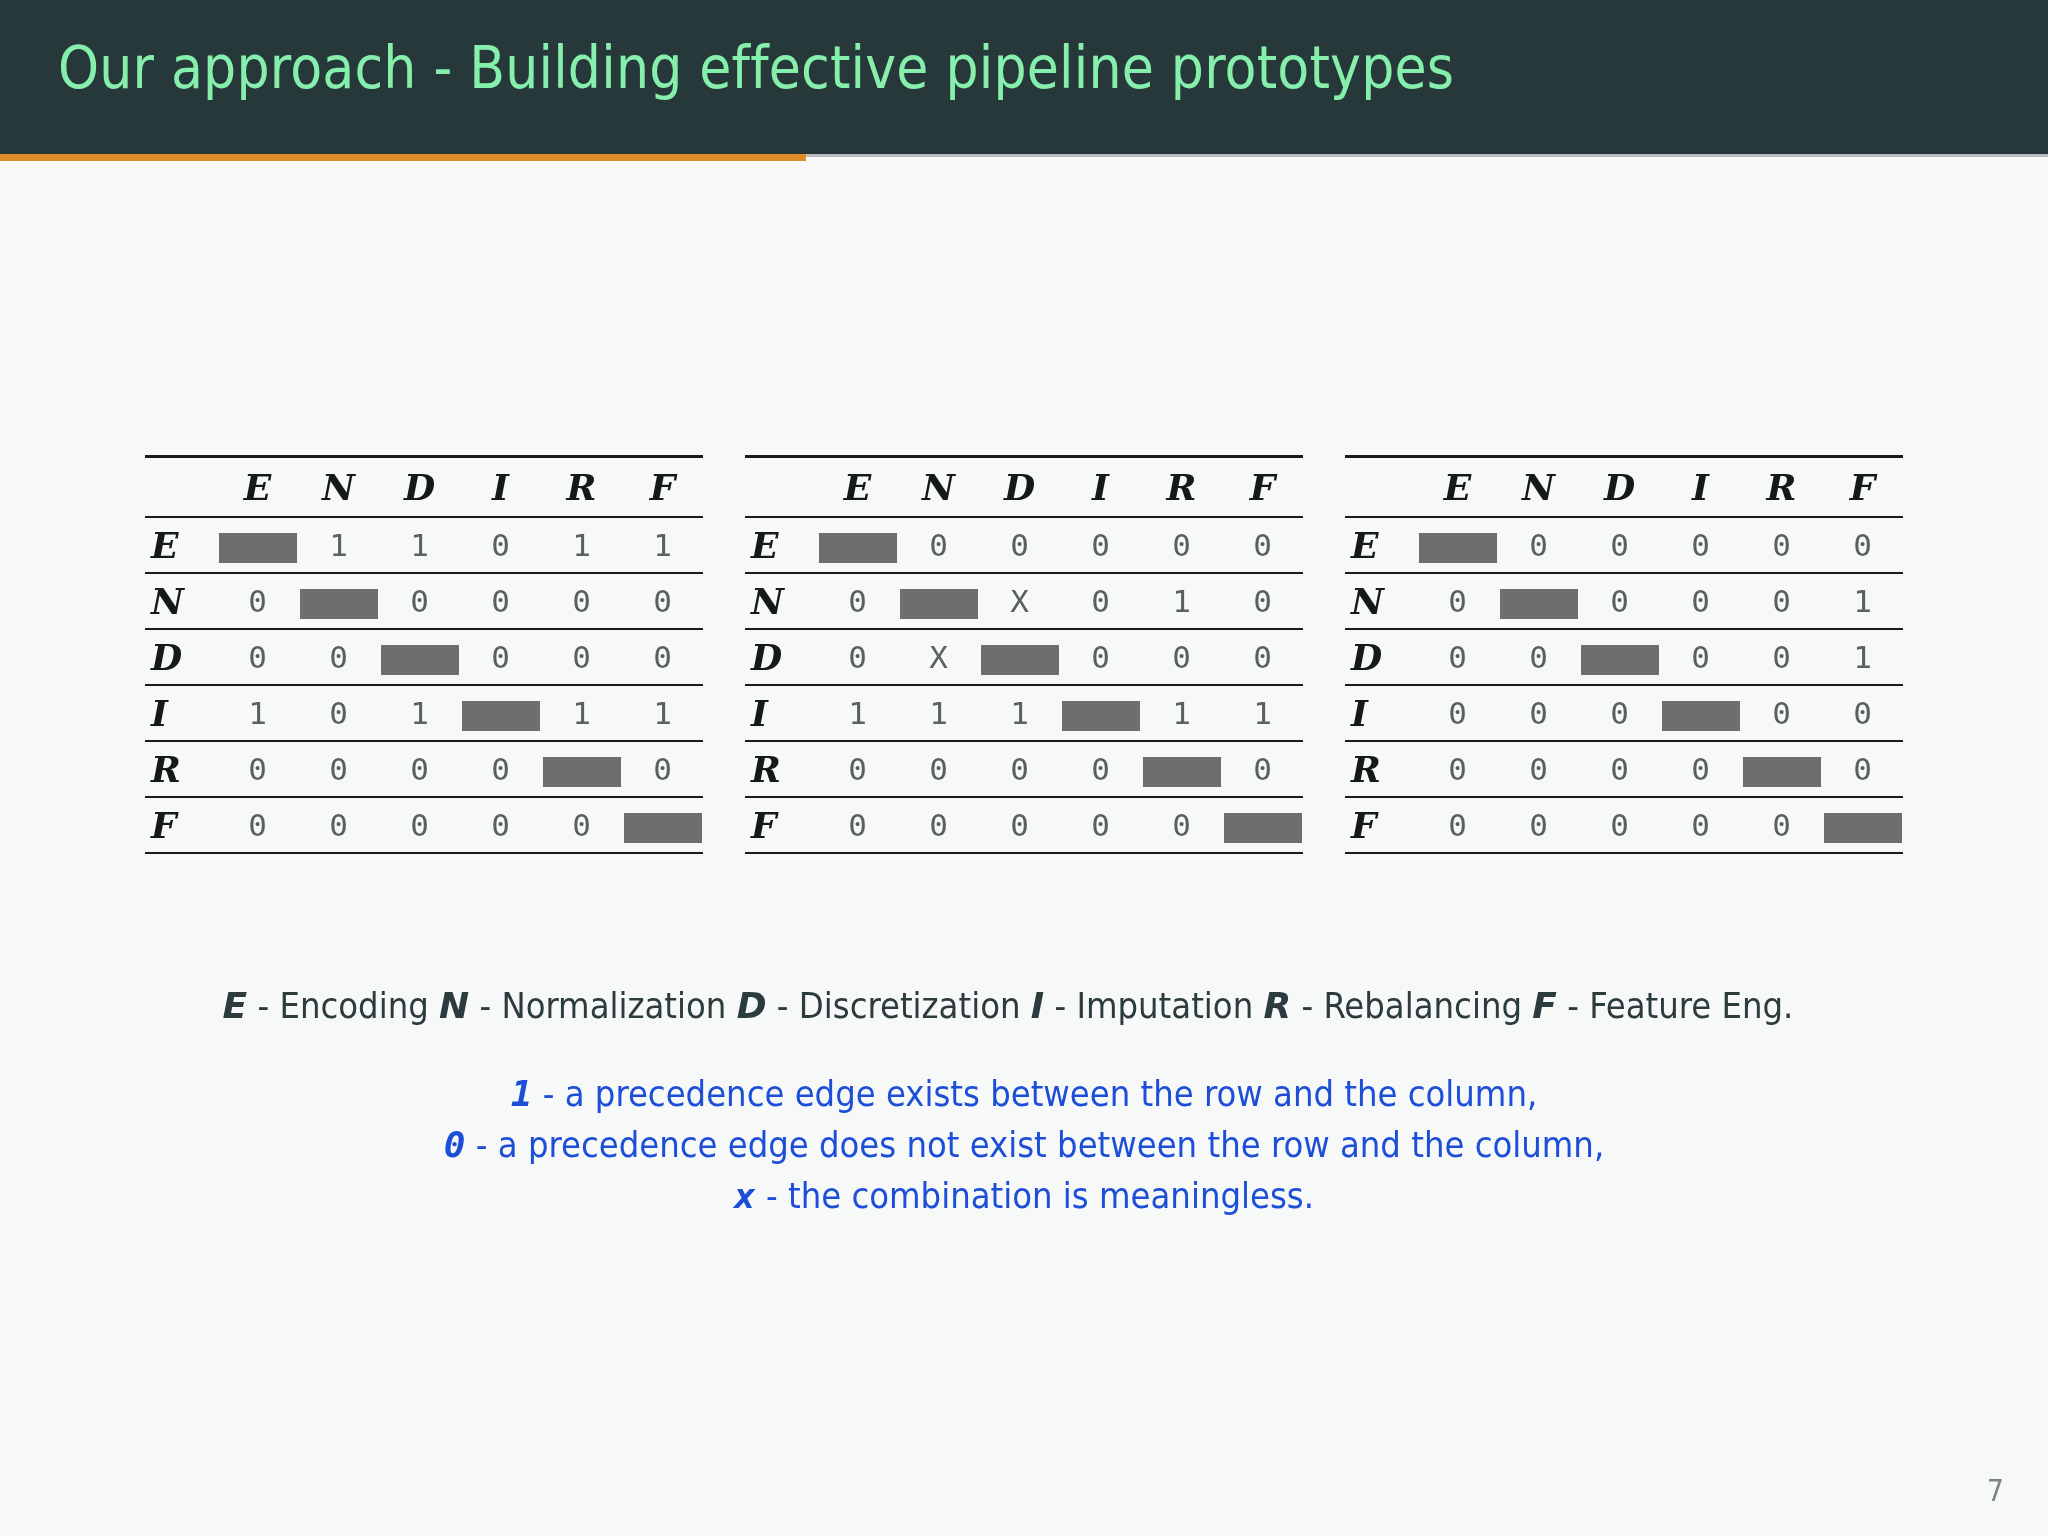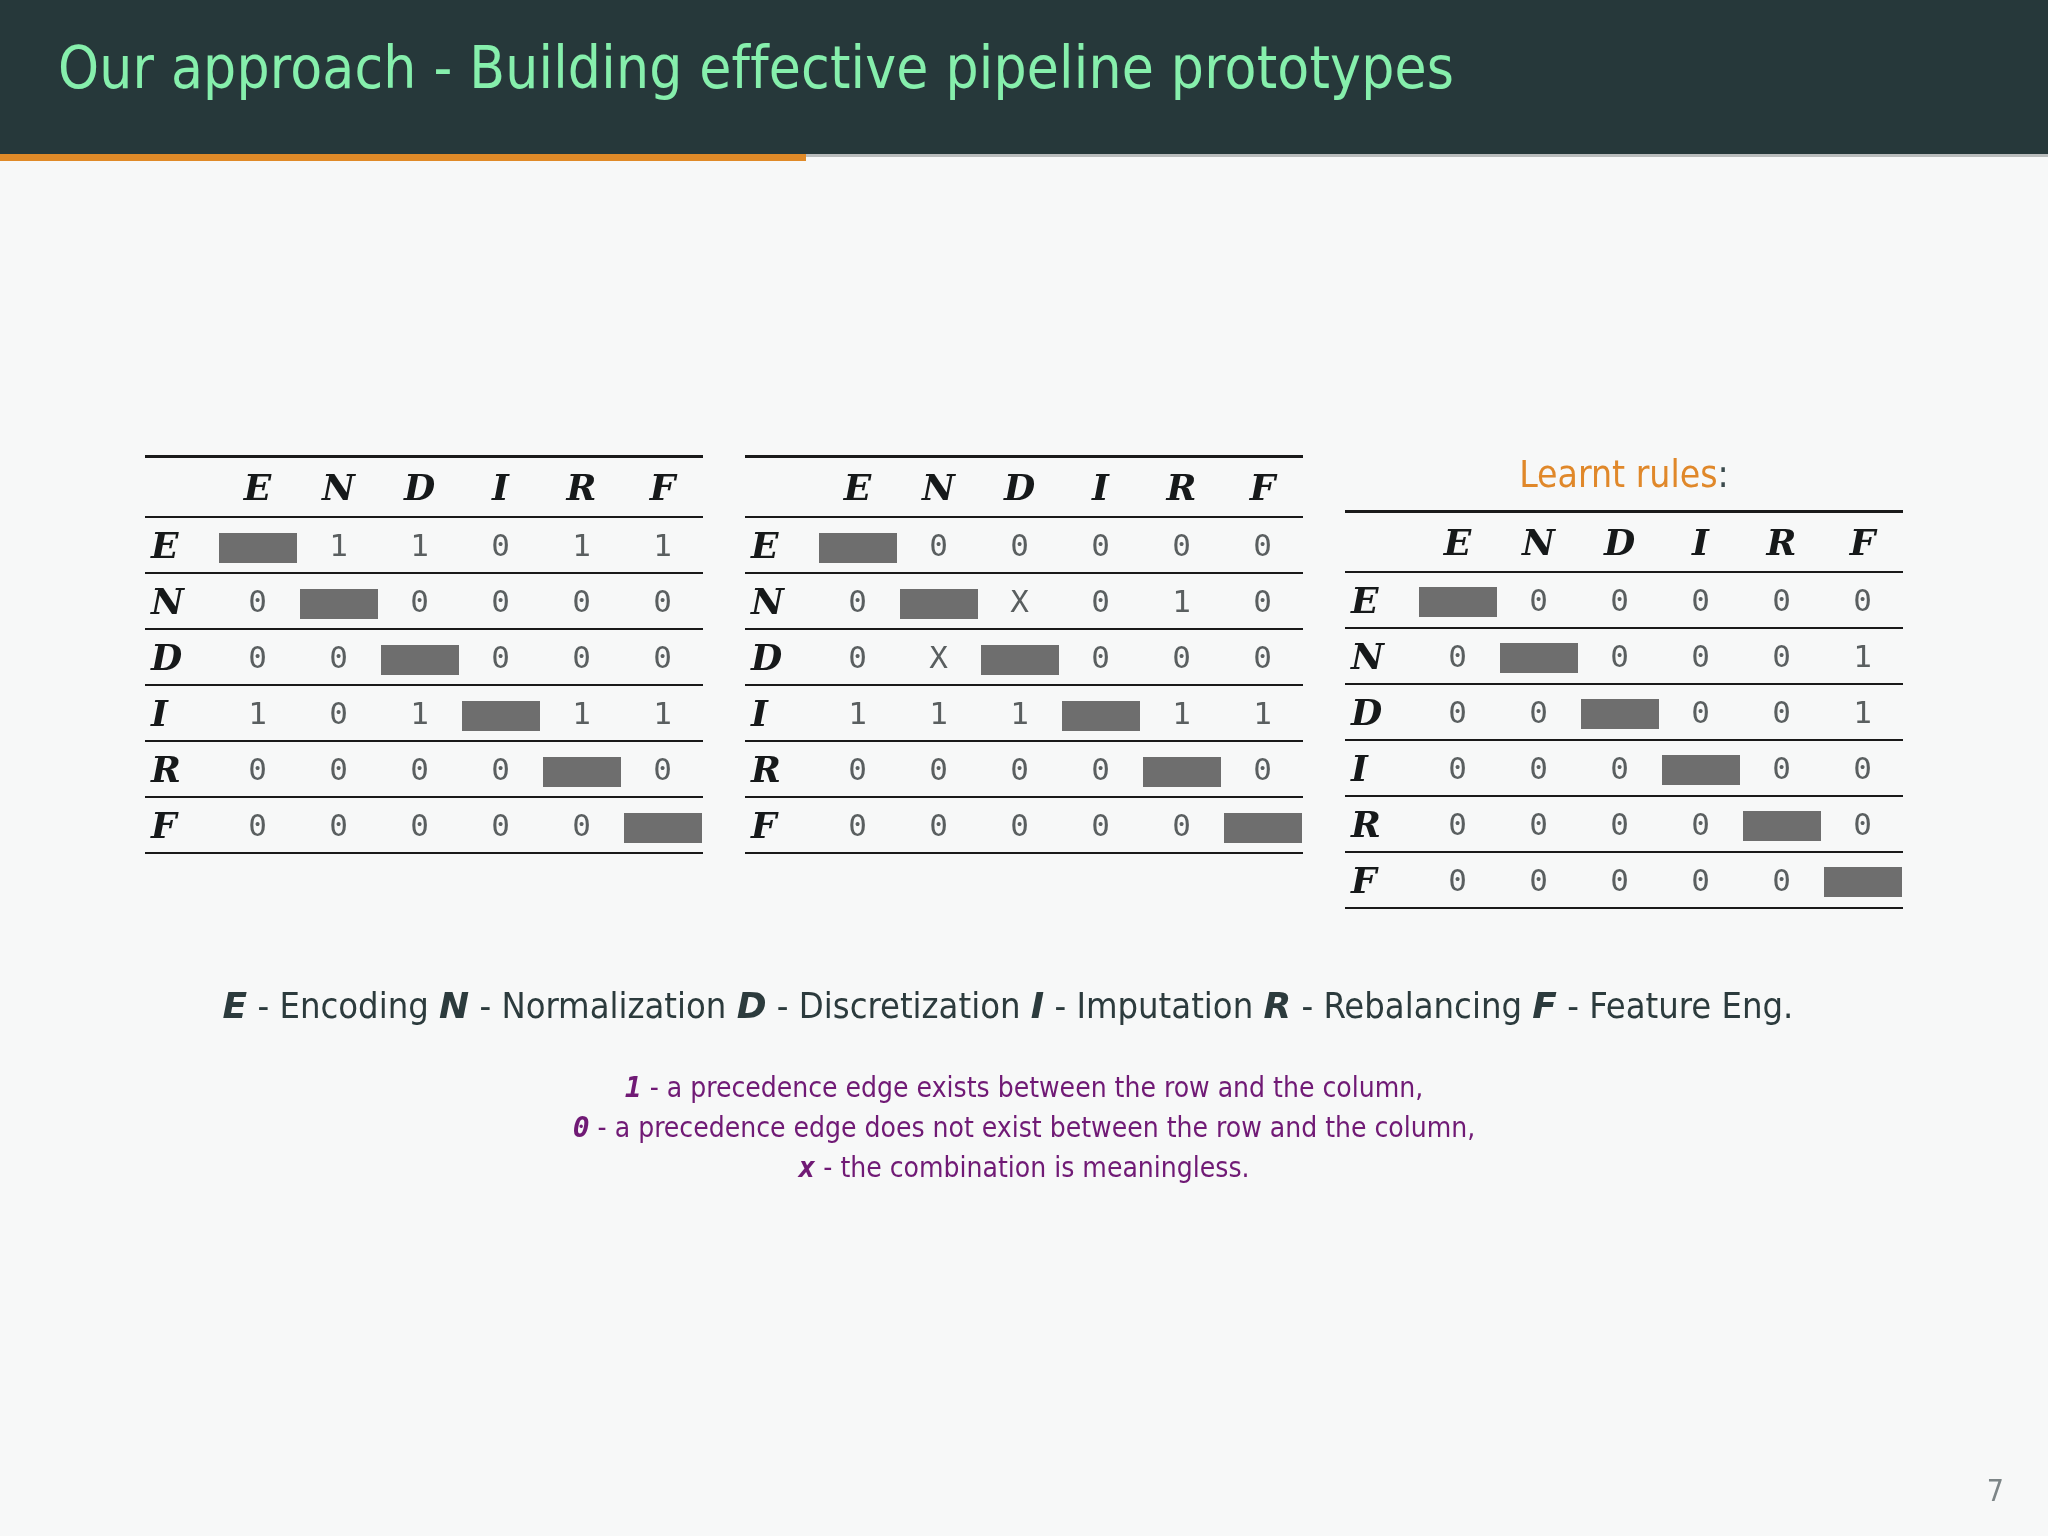--- a/index.html
+++ b/index.html
@@ -77,21 +77,21 @@
   .legend-abbrev{
     position:absolute;left:0;top:985px;width:2016px;text-align:center;
     font-size:36px;color:#2c3b3d;white-space:nowrap;
   }
   .legend-abbrev b{
     font-weight:700;font-style:italic;
     font-family:"DejaVu Sans","Liberation Sans",sans-serif;
   }
   .legend-lines{
     position:absolute;left:0;top:1068px;width:2048px;text-align:center;
-    font-size:28px;color:#701a75;line-height:1.42;
+    font-size:36px;color:#1d4ed8;line-height:1.42;
   }
   .legend-lines .sym{
     font-weight:700;font-style:italic;
     font-family:"DejaVu Sans Mono","Liberation Mono",monospace;
   }
   .page-number{
     position:absolute;right:44px;bottom:28px;
     font-size:30px;color:#7d8587;
   }
 </style>
@@ -265,21 +265,20 @@
             <td>0</td>
             <td>0</td>
             <td>
               <span class="blockcell"><i></i></span>
             </td>
           </tr>
         </tbody>
       </table>
     </div>
     <div class="table-block">
-      <div class="table-caption"><span>Learnt rules</span><span class="colon">:</span></div>
       <table class="matrix">
         <thead>
           <tr>
             <th></th>
             <th>E</th>
             <th>N</th>
             <th>D</th>
             <th>I</th>
             <th>R</th>
             <th>F</th>

